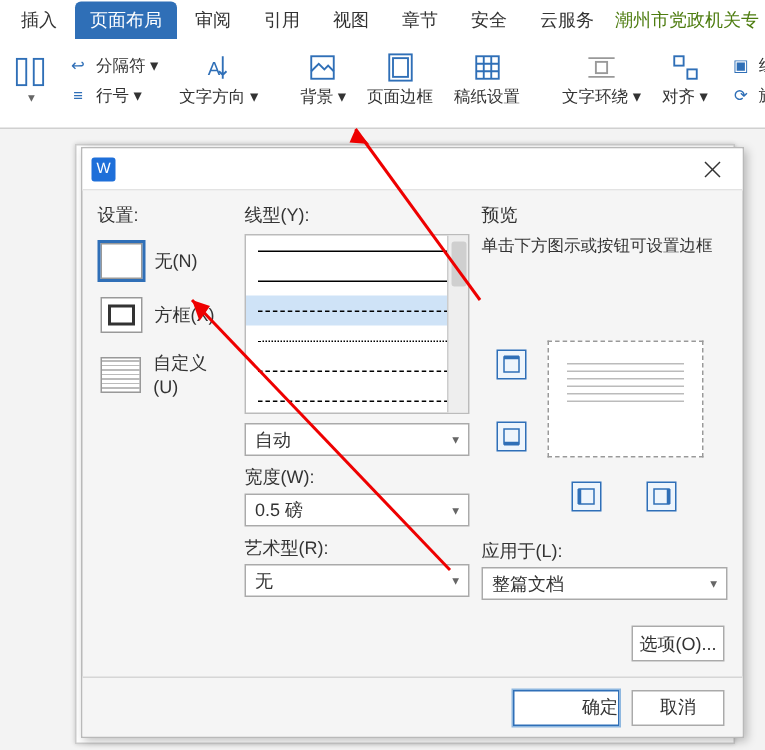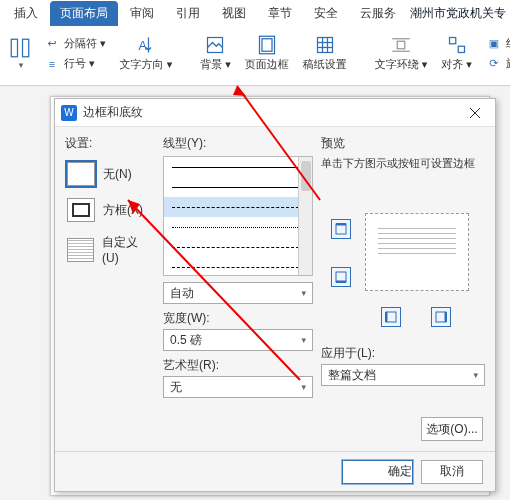--- a/index.html
+++ b/index.html
@@ -53,21 +53,21 @@
   .lt-dash-sel .line { border-top:1px dashed #000; }
   .lt-dot .line { border-top:1px dotted #000; }
   .lt-scroll { position:absolute; right:0; top:0; width:14px; height:100%; background:#eee; border-left:1px solid #ccc; }
   .lt-scroll .thumb-bar { position:absolute; left:2px; top:4px; width:10px; height:30px; background:#cfcfcf; border-radius:2px; }
 
   .field { margin-top:6px; }
   .field label { display:block; margin-bottom:2px; }
   .combo { display:flex; align-items:center; justify-content:space-between; border:1px solid #aaa; height:22px; padding:0 6px; background:#fff; cursor:pointer; }
 
   .preview-col { flex:1; }
-  .preview-hint { font-size:11px; margin-bottom:6px; }
+  .preview-hint { font-size:11px; margin-bottom:20px; }
   .preview-box { position:relative; height:150px; }
   .preview-page { position:absolute; right:16px; top:36px; width:104px; height:78px; border:1px dashed #999; background:#fff; padding:10px 12px; }
   .preview-page .tl { width:100%; height:0; border-top:1px solid #bbb; margin:4px 0; }
   .edge-btn { position:absolute; width:20px; height:20px; border:1px solid #2f6fb7; background:#eef5fc; display:flex; align-items:center; justify-content:center; cursor:pointer; }
   .edge-btn svg { width:12px; height:12px; }
 
   .dlg-foot { position:absolute; left:0; right:0; bottom:0; height:40px; display:flex; align-items:center; justify-content:flex-end; gap:8px; padding:0 12px; border-top:1px solid #d6d6d6; background:#f5f5f5; }
   .dlg-btn { min-width:62px; height:24px; border:1px solid #aaa; background:#fff; cursor:pointer; display:flex; align-items:center; justify-content:center; }
   .dlg-btn.primary { border:1px solid #2f6fb7; outline:1px solid #8fb8e0;padding-left:45px; }
   .opt-btn { position:absolute; right:12px; bottom:50px; }
@@ -81,21 +81,21 @@
 
 <div class="ribbon-tabs">
   <div class="tab">插入</div>
   <div class="tab active">页面布局</div>
   <div class="tab">审阅</div>
   <div class="tab">引用</div>
   <div class="tab">视图</div>
   <div class="tab">章节</div>
   <div class="tab">安全</div>
   <div class="tab">云服务</div>
-  <div style="margin-left:auto;color:#0f172a;">潮州市党政机关专</div>
+  <div style="margin-left:auto;color:#4d7c0f;">潮州市党政机关专</div>
 </div>
 
 <div class="ribbon">
   <div class="btn">
     <span class="icon">
         <svg viewBox="0 0 16 16">
           <rect x="1" y="1" width="5" height="14" fill="none" stroke="#2f6fb7"></rect>
           <rect x="10" y="1" width="5" height="14" fill="none" stroke="#2f6fb7"></rect>
         </svg>
       </span>
@@ -184,21 +184,20 @@
 
 </div>
 
 <div class="canvas-area">
   <div class="paper"></div>
 </div>
 
 <div class="dlg">
   <div class="dlg-title">
     <div class="logo">W</div>
-    <span>边框和底纹</span>
     <div class="close">
         <svg width="12" height="12" viewBox="0 0 12 12">
           <line x1="1" y1="1" x2="11" y2="11" stroke="#333"></line>
           <line x1="11" y1="1" x2="1" y2="11" stroke="#333"></line>
         </svg>
       </div>
   </div>
 
 
   <div class="dlg-body">

